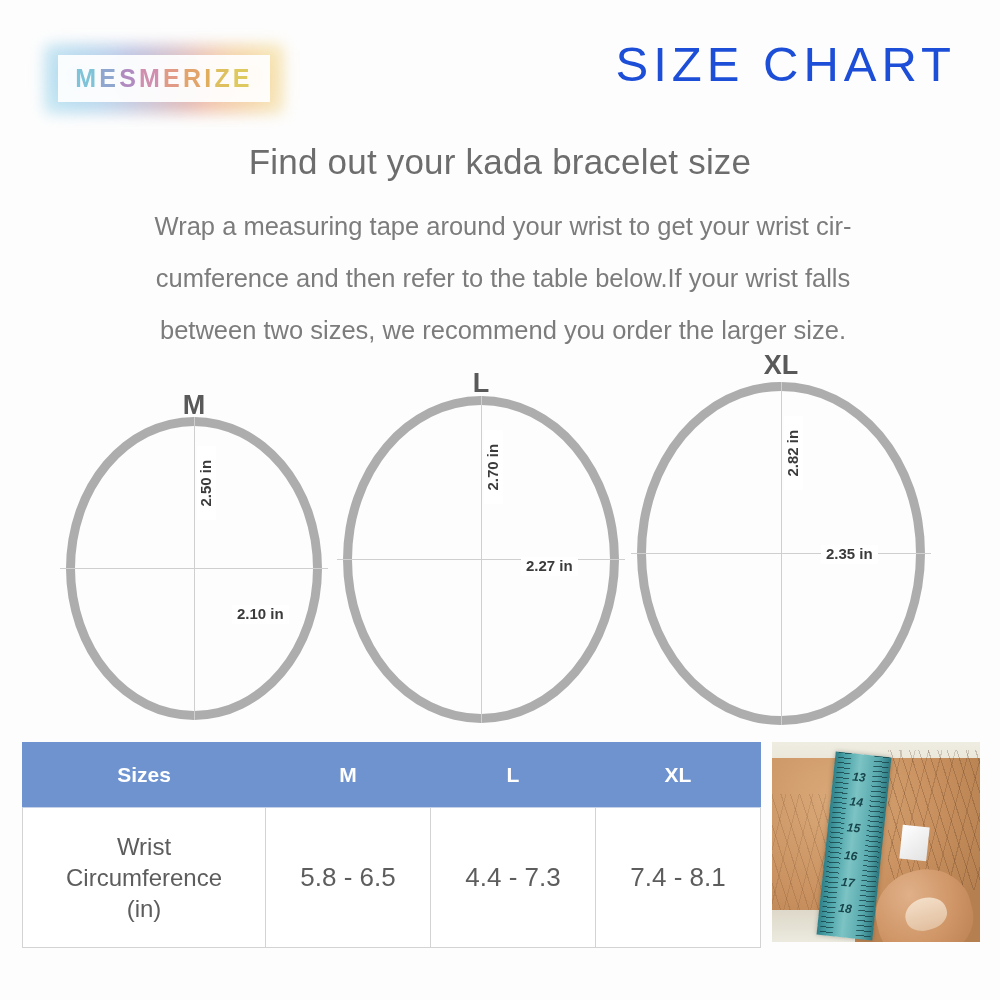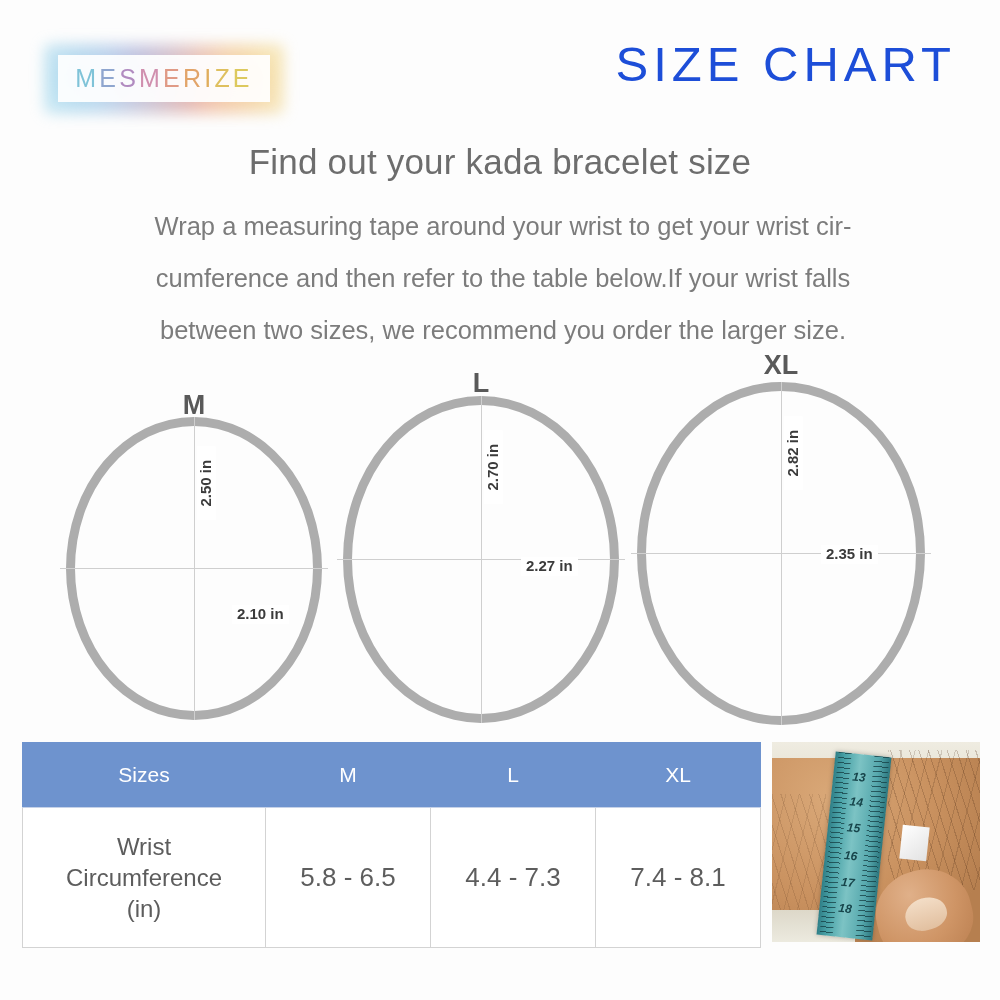--- a/index.html
+++ b/index.html
@@ -47,21 +47,21 @@
     left: 14px; top: 11px;
     width: 212px; height: 47px;
     background: rgba(255,255,255,0.92);
     display: flex;
     align-items: center;
     justify-content: center;
   }
   .brand-text {
     font-size: 25px;
     letter-spacing: 3.2px;
-    font-weight: 400;
+    font-weight: 700;
     white-space: nowrap;
     line-height: 1;
   }
   .brand-text span { display: inline-block; }
 
   .size-chart-title {
     position: absolute;
     right: 44px;
     top: 40px;
     font-size: 49px;
@@ -161,21 +161,21 @@
   }
   .size-table th, .size-table td {
     border: 1px solid #d3d3d3;
     text-align: center;
     vertical-align: middle;
   }
   .size-table thead th {
     background: #6e93ce;
     color: #ffffff;
     font-size: 21px;
-    font-weight: 400;
+    font-weight: 700;
     height: 62px;
     border-color: #6e93ce;
     border-bottom: 1px solid #c6d2e8;
   }
   .size-table thead th + th { border-left: 1px solid #9fb6dd; }
   .size-table tbody td {
     height: 137px;
     font-size: 26px;
     color: #5d5d5d;
     font-weight: 400;

